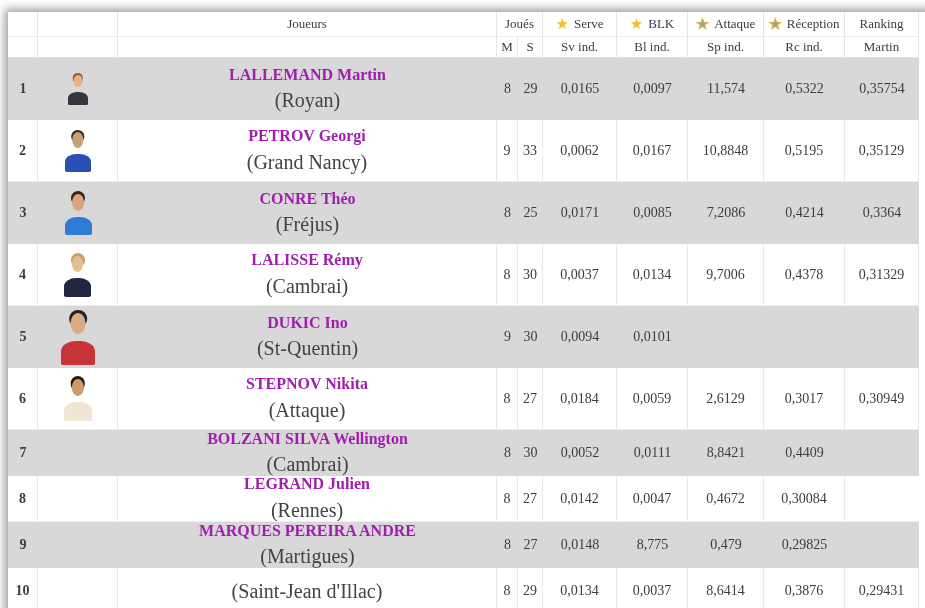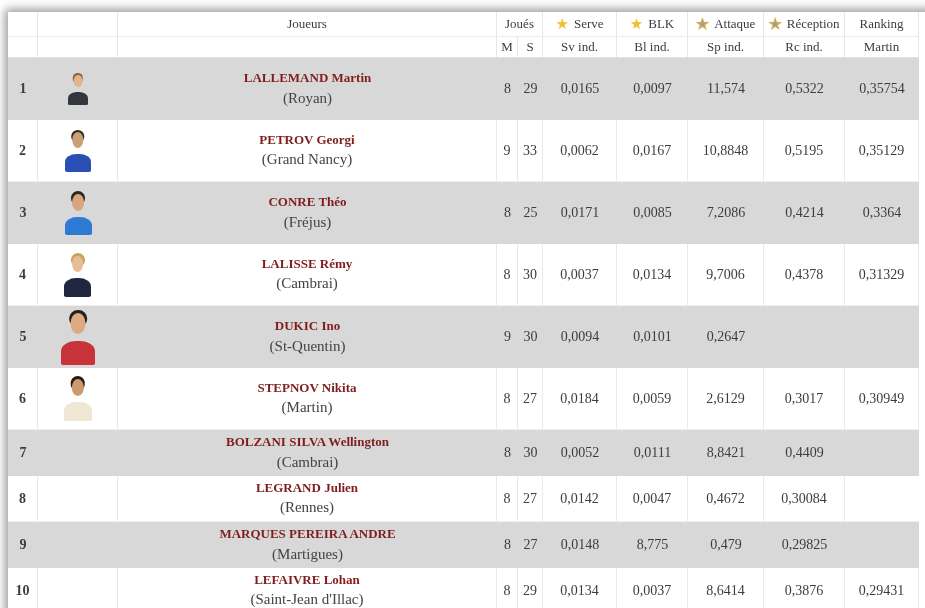--- a/index.html
+++ b/index.html
@@ -59,22 +59,22 @@
   }
   
   .row { height: 62px; }
   .row.short { height: 46px; }
   .row.striped { background: #d8d8d8; }
   .row.plain { background: #ffffff; border-bottom: 1px solid #efefef; }
   .row.plain .cell { border-right: 1px solid #e9e9e9; }
   .row .cell { font-size: 14px; color: #3d3d3d; }
   .rank-cell { font-weight: bold; font-size: 14px; color: #3a3a3a; }
   .name-cell { flex-direction: column; justify-content: center; line-height: 1.4; }
-  .pname { font-weight: bold; font-size: 13px; color: #7f1d1d; }
-  .pclub { font-size: 15px; color: #434343; }
+  .pname { font-weight: bold; font-size: 16px; color: #a21caf; }
+  .pclub { font-size: 20px; color: #434343; }
   .num { font-size: 14px; }
   
   .avatar { position: relative; display: block; }
   .avatar .hair {
     position: absolute; top: 0; left: 50%; transform: translateX(-50%);
     width: 52%; height: 30%;
     border-radius: 50% 50% 42% 42%;
   }
   .avatar .head {
     position: absolute; top: 7%; left: 50%; transform: translateX(-50%);
@@ -224,34 +224,33 @@
       </span>
     </div>
     <div class="cell name-cell">
       <div class="pname">DUKIC Ino</div>
       <div class="pclub">(St-Quentin)</div>
     </div>
     <div class="cell num">9</div>
     <div class="cell num">30</div>
     <div class="cell num">0,0094</div>
     <div class="cell num">0,0101</div>
-    <div class="cell num">0,2647</div>
   </div>
       <div class="grid-row row plain">
     <div class="cell rank-cell">6</div>
     <div class="cell photo-cell">
       <span class="avatar" style="height: 45px; width: 28px;">
         <span class="hair" style="background: rgb(36, 26, 18);"></span>
         <span class="head" style="background: rgb(205, 153, 109);"></span>
         <span class="torso" style="background: rgb(240, 230, 212);"></span>
       </span>
     </div>
     <div class="cell name-cell">
       <div class="pname">STEPNOV Nikita</div>
-      <div class="pclub">(Martin)</div>
+      <div class="pclub">(Attaque)</div>
     </div>
     <div class="cell num">8</div>
     <div class="cell num">27</div>
     <div class="cell num">0,0184</div>
     <div class="cell num">0,0059</div>
     <div class="cell num">2,6129</div>
     <div class="cell num">0,3017</div>
     <div class="cell num">0,30949</div>
   </div>
       <div class="grid-row row striped short">
@@ -301,21 +300,20 @@
     <div class="cell num">8,775</div>
     <div class="cell num">0,479</div>
     <div class="cell num">0,29825</div>
   </div>
       <div class="grid-row row plain short">
     <div class="cell rank-cell">10</div>
     <div class="cell photo-cell">
       
     </div>
     <div class="cell name-cell">
-      <div class="pname">LEFAIVRE Lohan</div>
       <div class="pclub">(Saint-Jean d'Illac)</div>
     </div>
     <div class="cell num">8</div>
     <div class="cell num">29</div>
     <div class="cell num">0,0134</div>
     <div class="cell num">0,0037</div>
     <div class="cell num">8,6414</div>
     <div class="cell num">0,3876</div>
     <div class="cell num">0,29431</div>
   </div>

